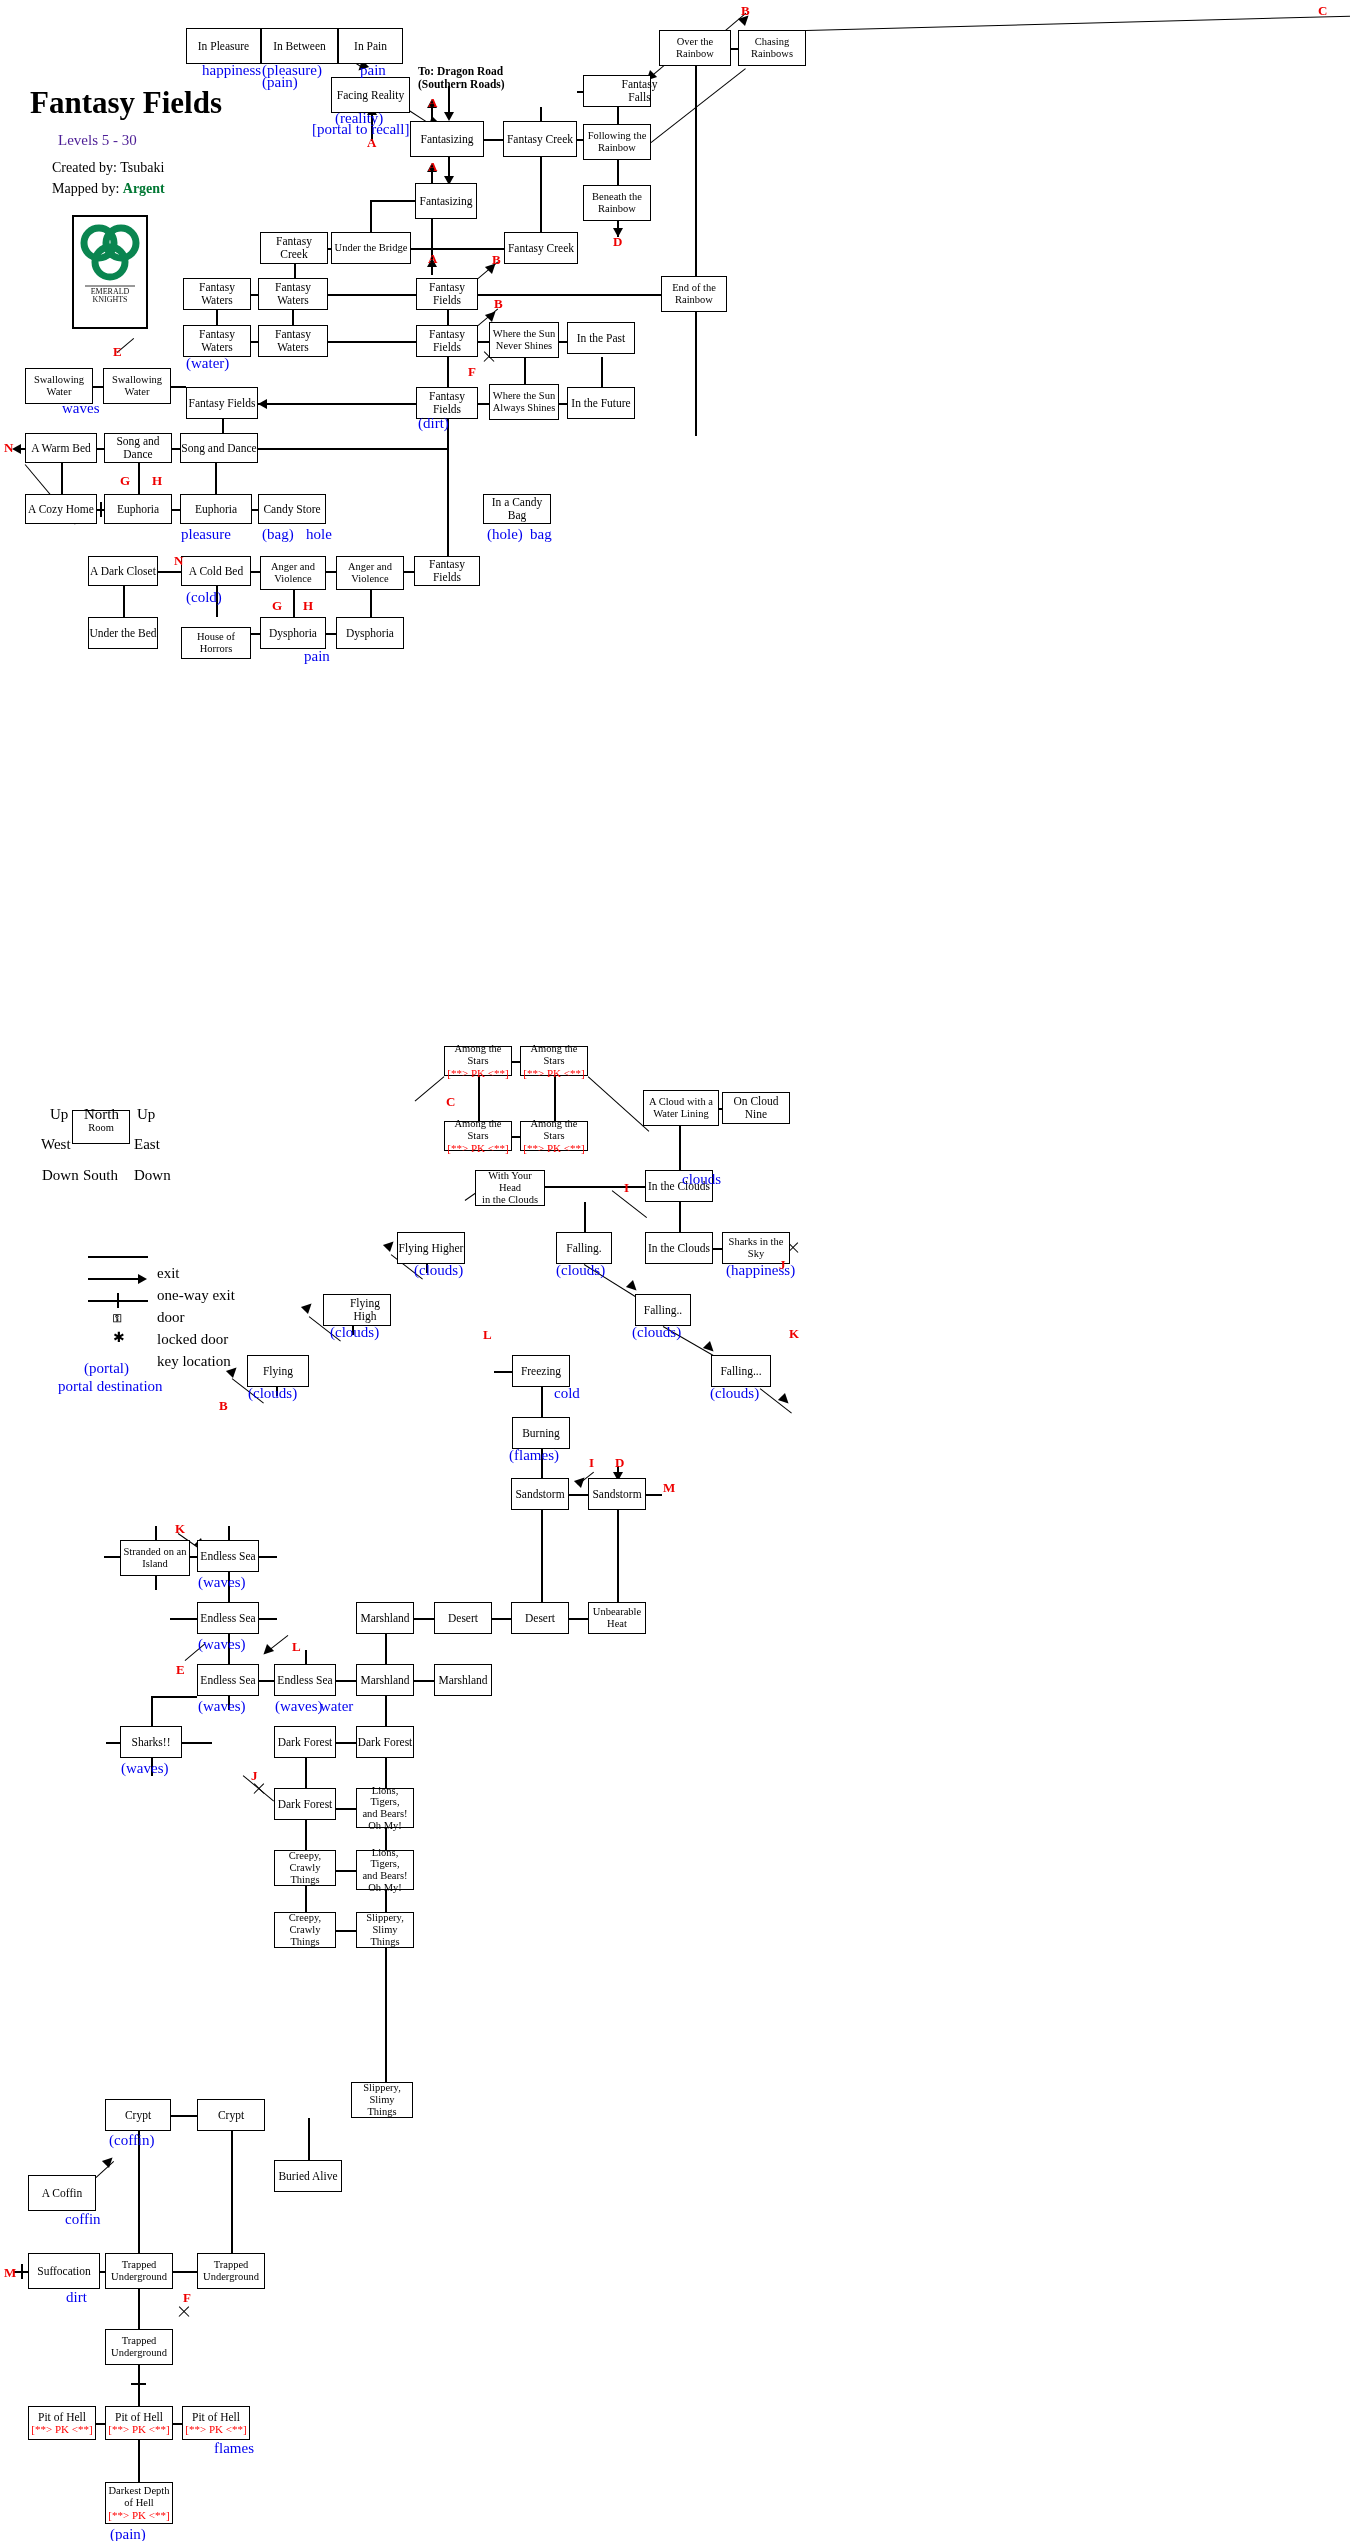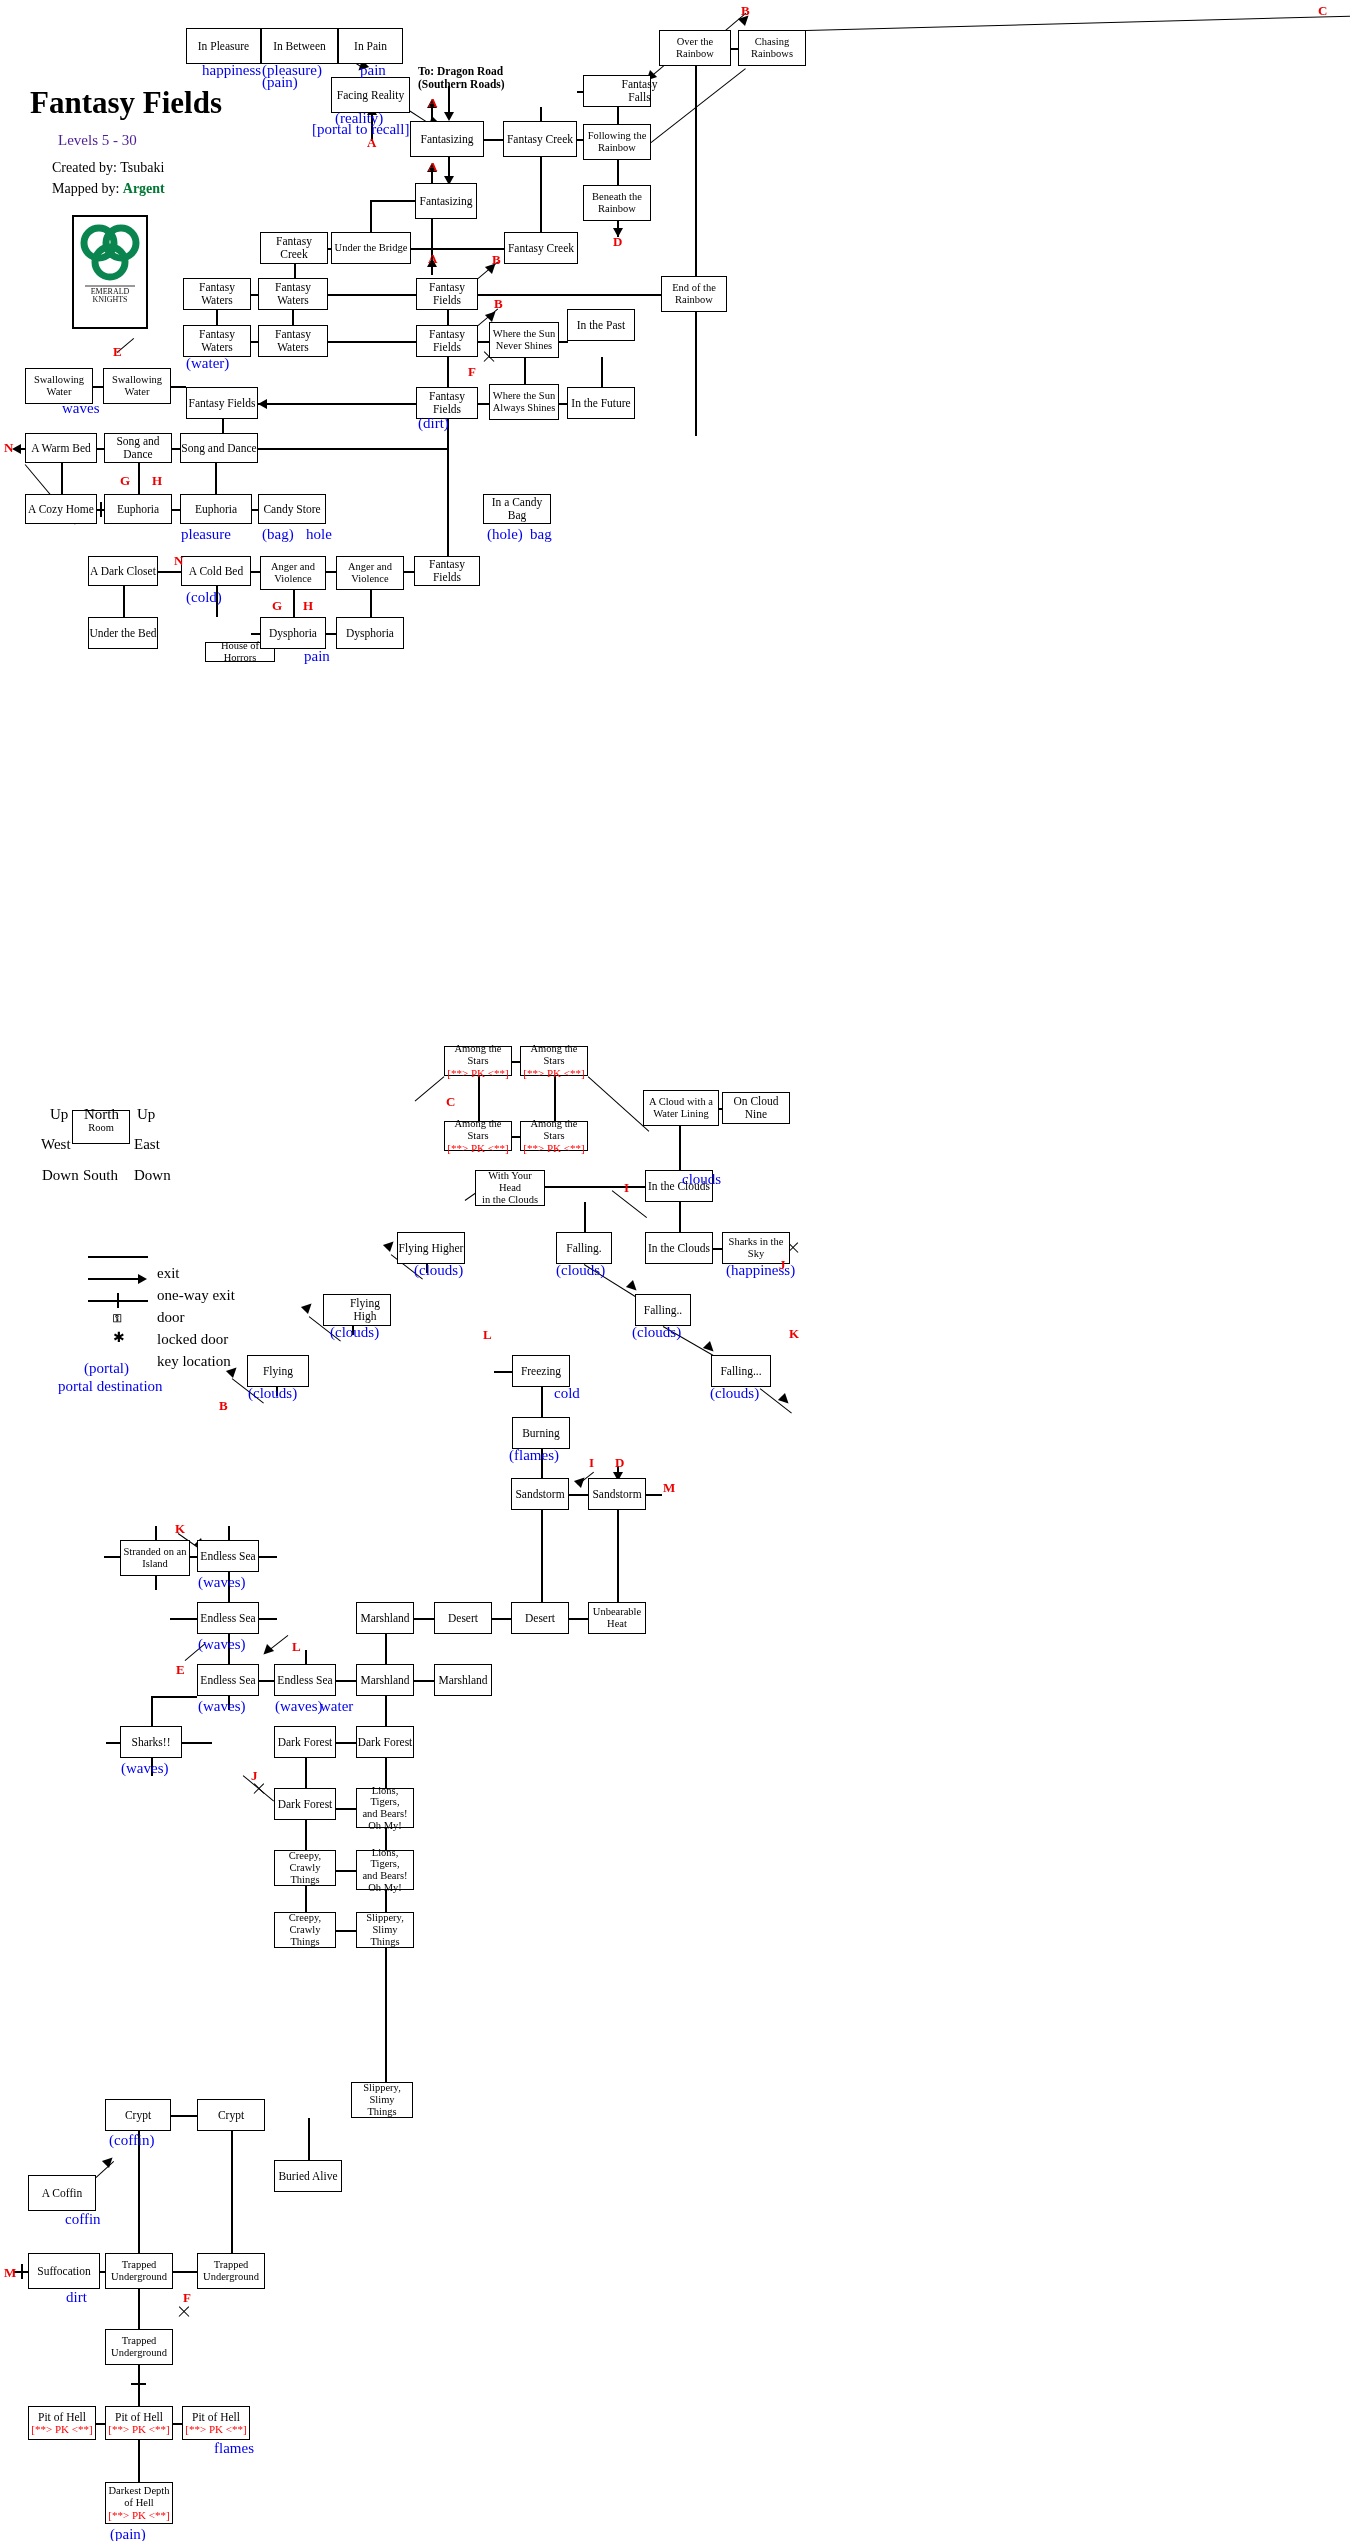--- a/index.html
+++ b/index.html
@@ -418,21 +418,21 @@
       <div class="room" style="left: 258px; top: 325px; width: 70px; height: 32px;">
         <div>Fantasy Waters</div>
       </div>
       <div class="room" style="left: 416px; top: 325px; width: 62px; height: 32px;">
         <div>Fantasy Fields</div>
       </div>
       <div class="room small" style="left: 489px; top: 322px; width: 70px; height: 36px;">
         <div>Where the Sun</div>
         <div>Never Shines</div>
       </div>
-      <div class="room" style="left: 567px; top: 309px; width: 68px; height: 32px;">
+      <div class="room" style="left: 567px; top: 322px; width: 68px; height: 32px;">
         <div>In the Past</div>
       </div>
       <div class="room small" style="left: 25px; top: 368px; width: 68px; height: 36px;">
         <div>Swallowing</div>
         <div>Water</div>
       </div>
       <div class="room small" style="left: 103px; top: 368px; width: 68px; height: 36px;">
         <div>Swallowing</div>
         <div>Water</div>
       </div>
@@ -486,21 +486,21 @@
       <div class="room small" style="left: 336px; top: 556px; width: 68px; height: 34px;">
         <div>Anger and</div>
         <div>Violence</div>
       </div>
       <div class="room" style="left: 414px; top: 556px; width: 66px; height: 30px;">
         <div>Fantasy Fields</div>
       </div>
       <div class="room" style="left: 88px; top: 617px; width: 70px; height: 32px;">
         <div>Under the Bed</div>
       </div>
-      <div class="room small" style="left: 181px; top: 642px; width: 70px; height: 20px; margin-left: 24px;">
+      <div class="room small" style="left: 181px; top: 627px; width: 70px; height: 32px;">
         <div>House of</div>
         <div>Horrors</div>
       </div>
       <div class="room" style="left: 260px; top: 617px; width: 66px; height: 32px;">
         <div>Dysphoria</div>
       </div>
       <div class="room" style="left: 336px; top: 617px; width: 68px; height: 32px;">
         <div>Dysphoria</div>
       </div>
       <div class="room small" style="left: 444px; top: 1046px; width: 68px; height: 30px;">

